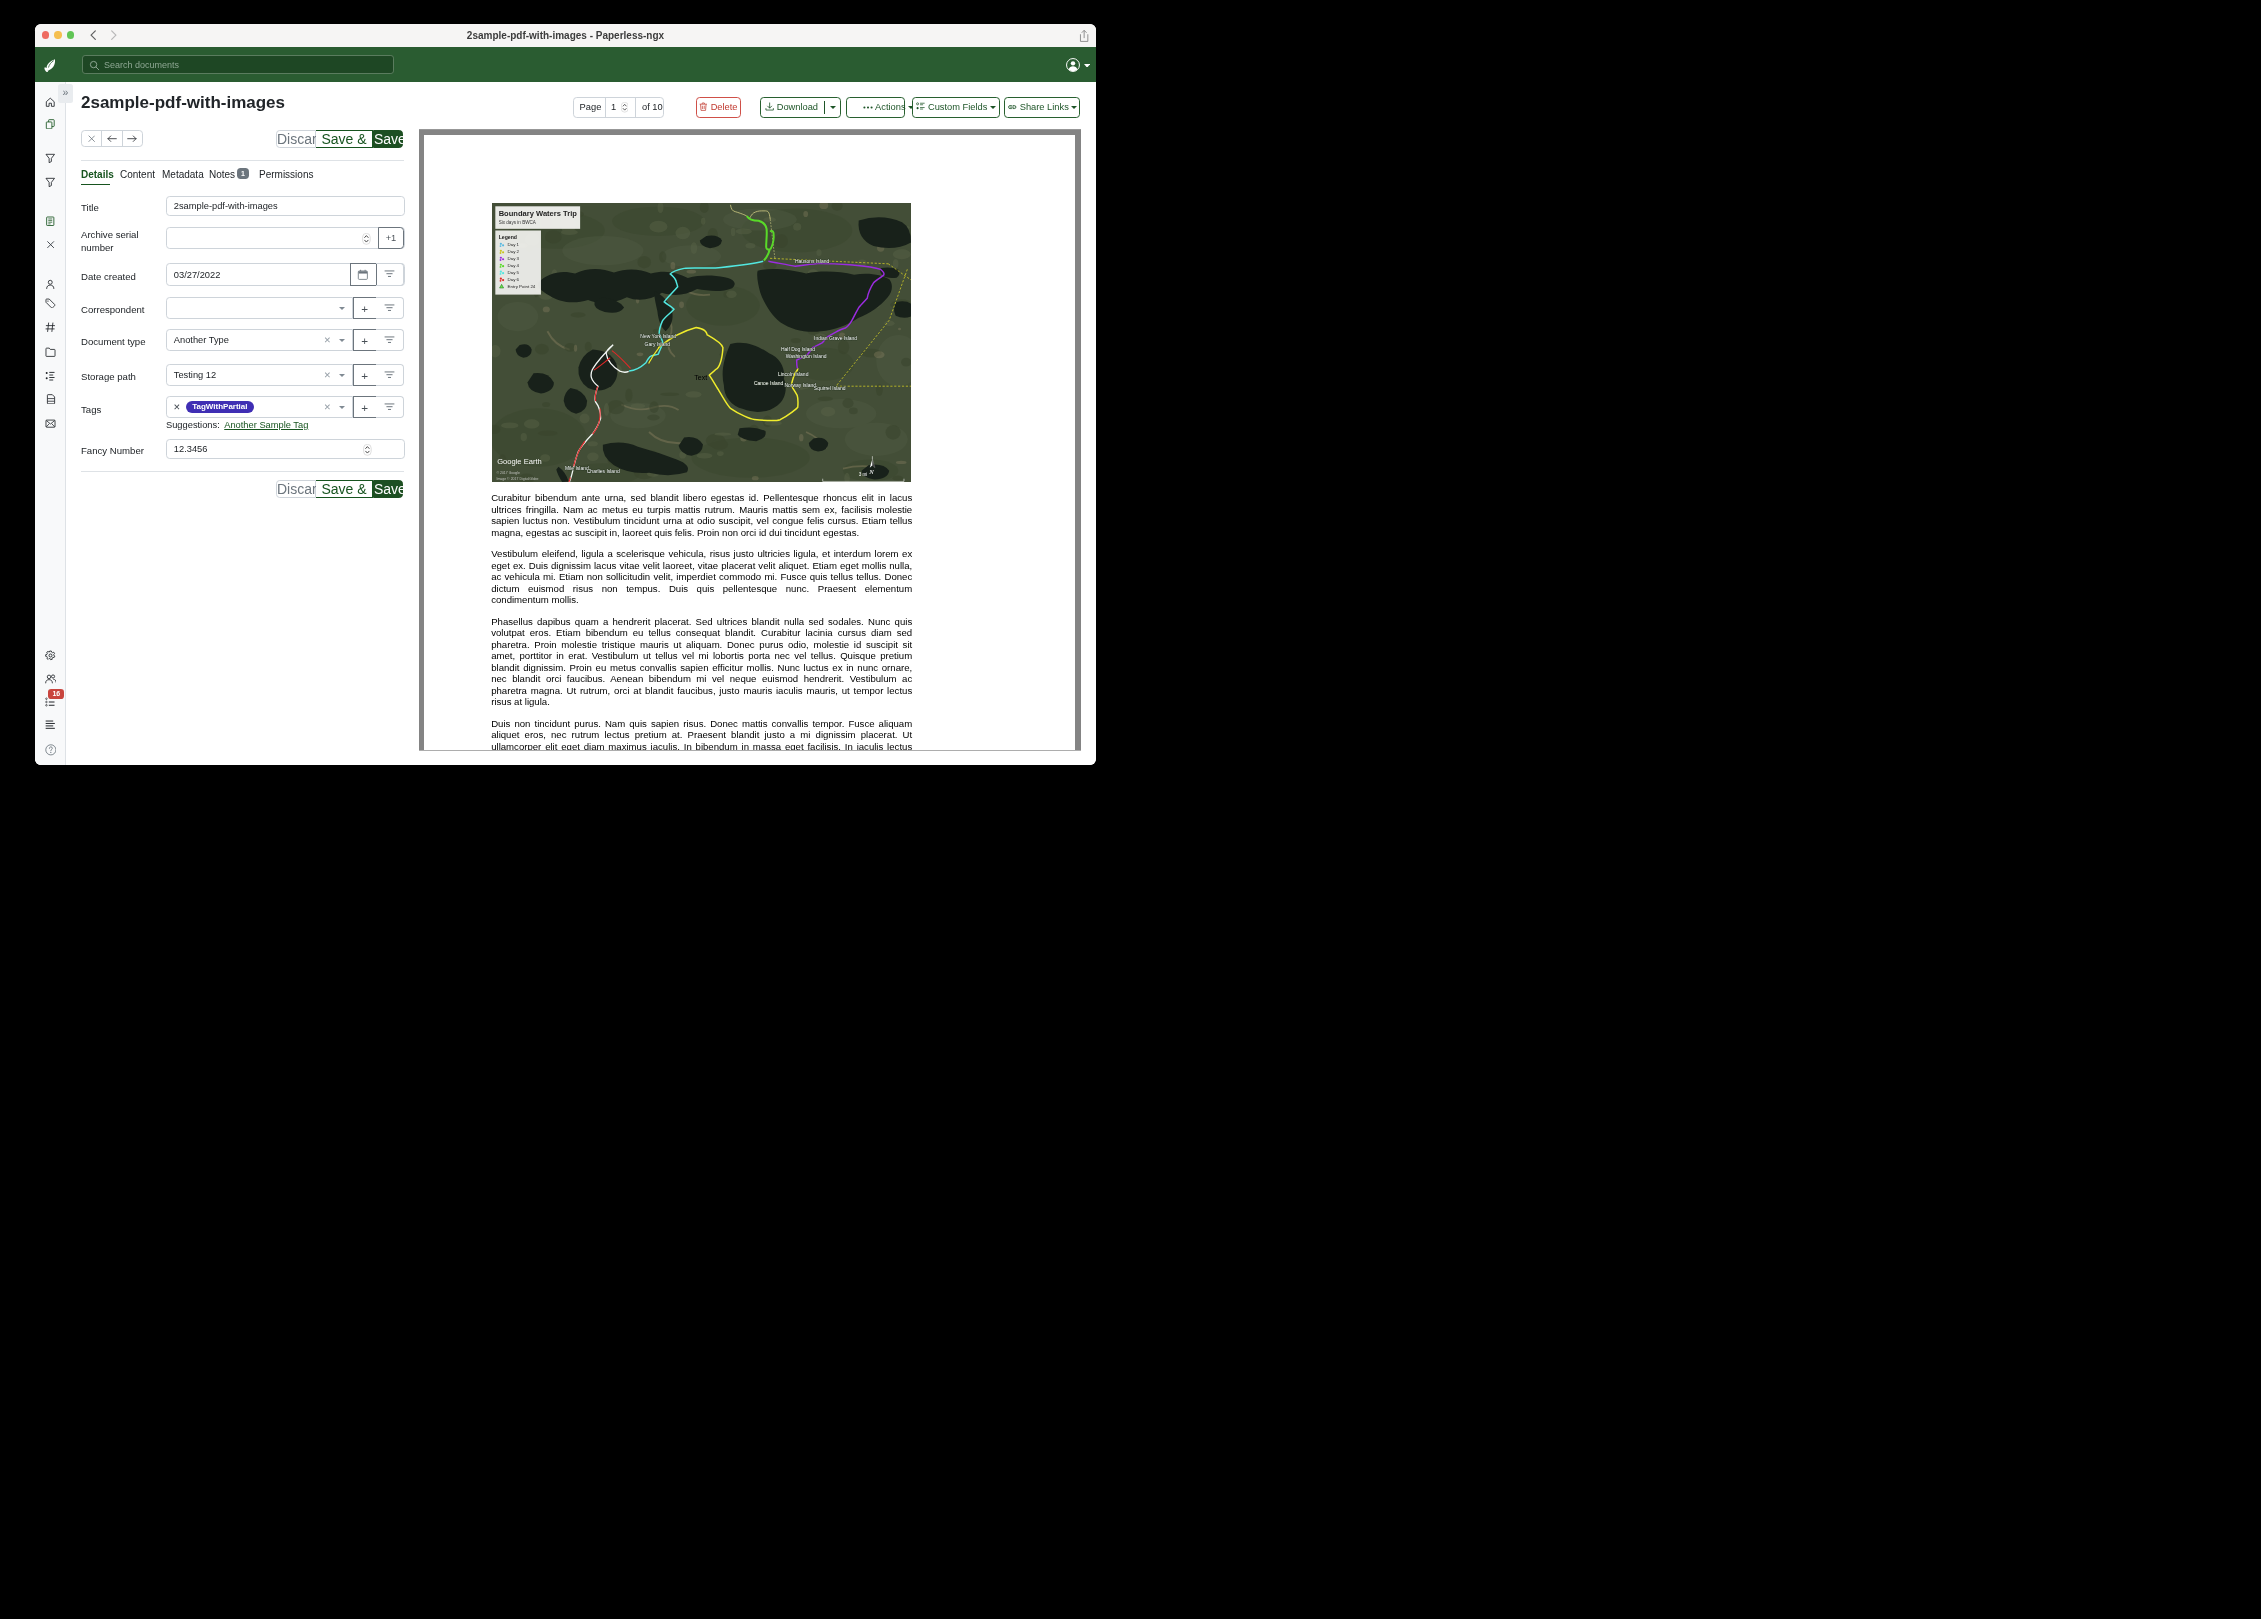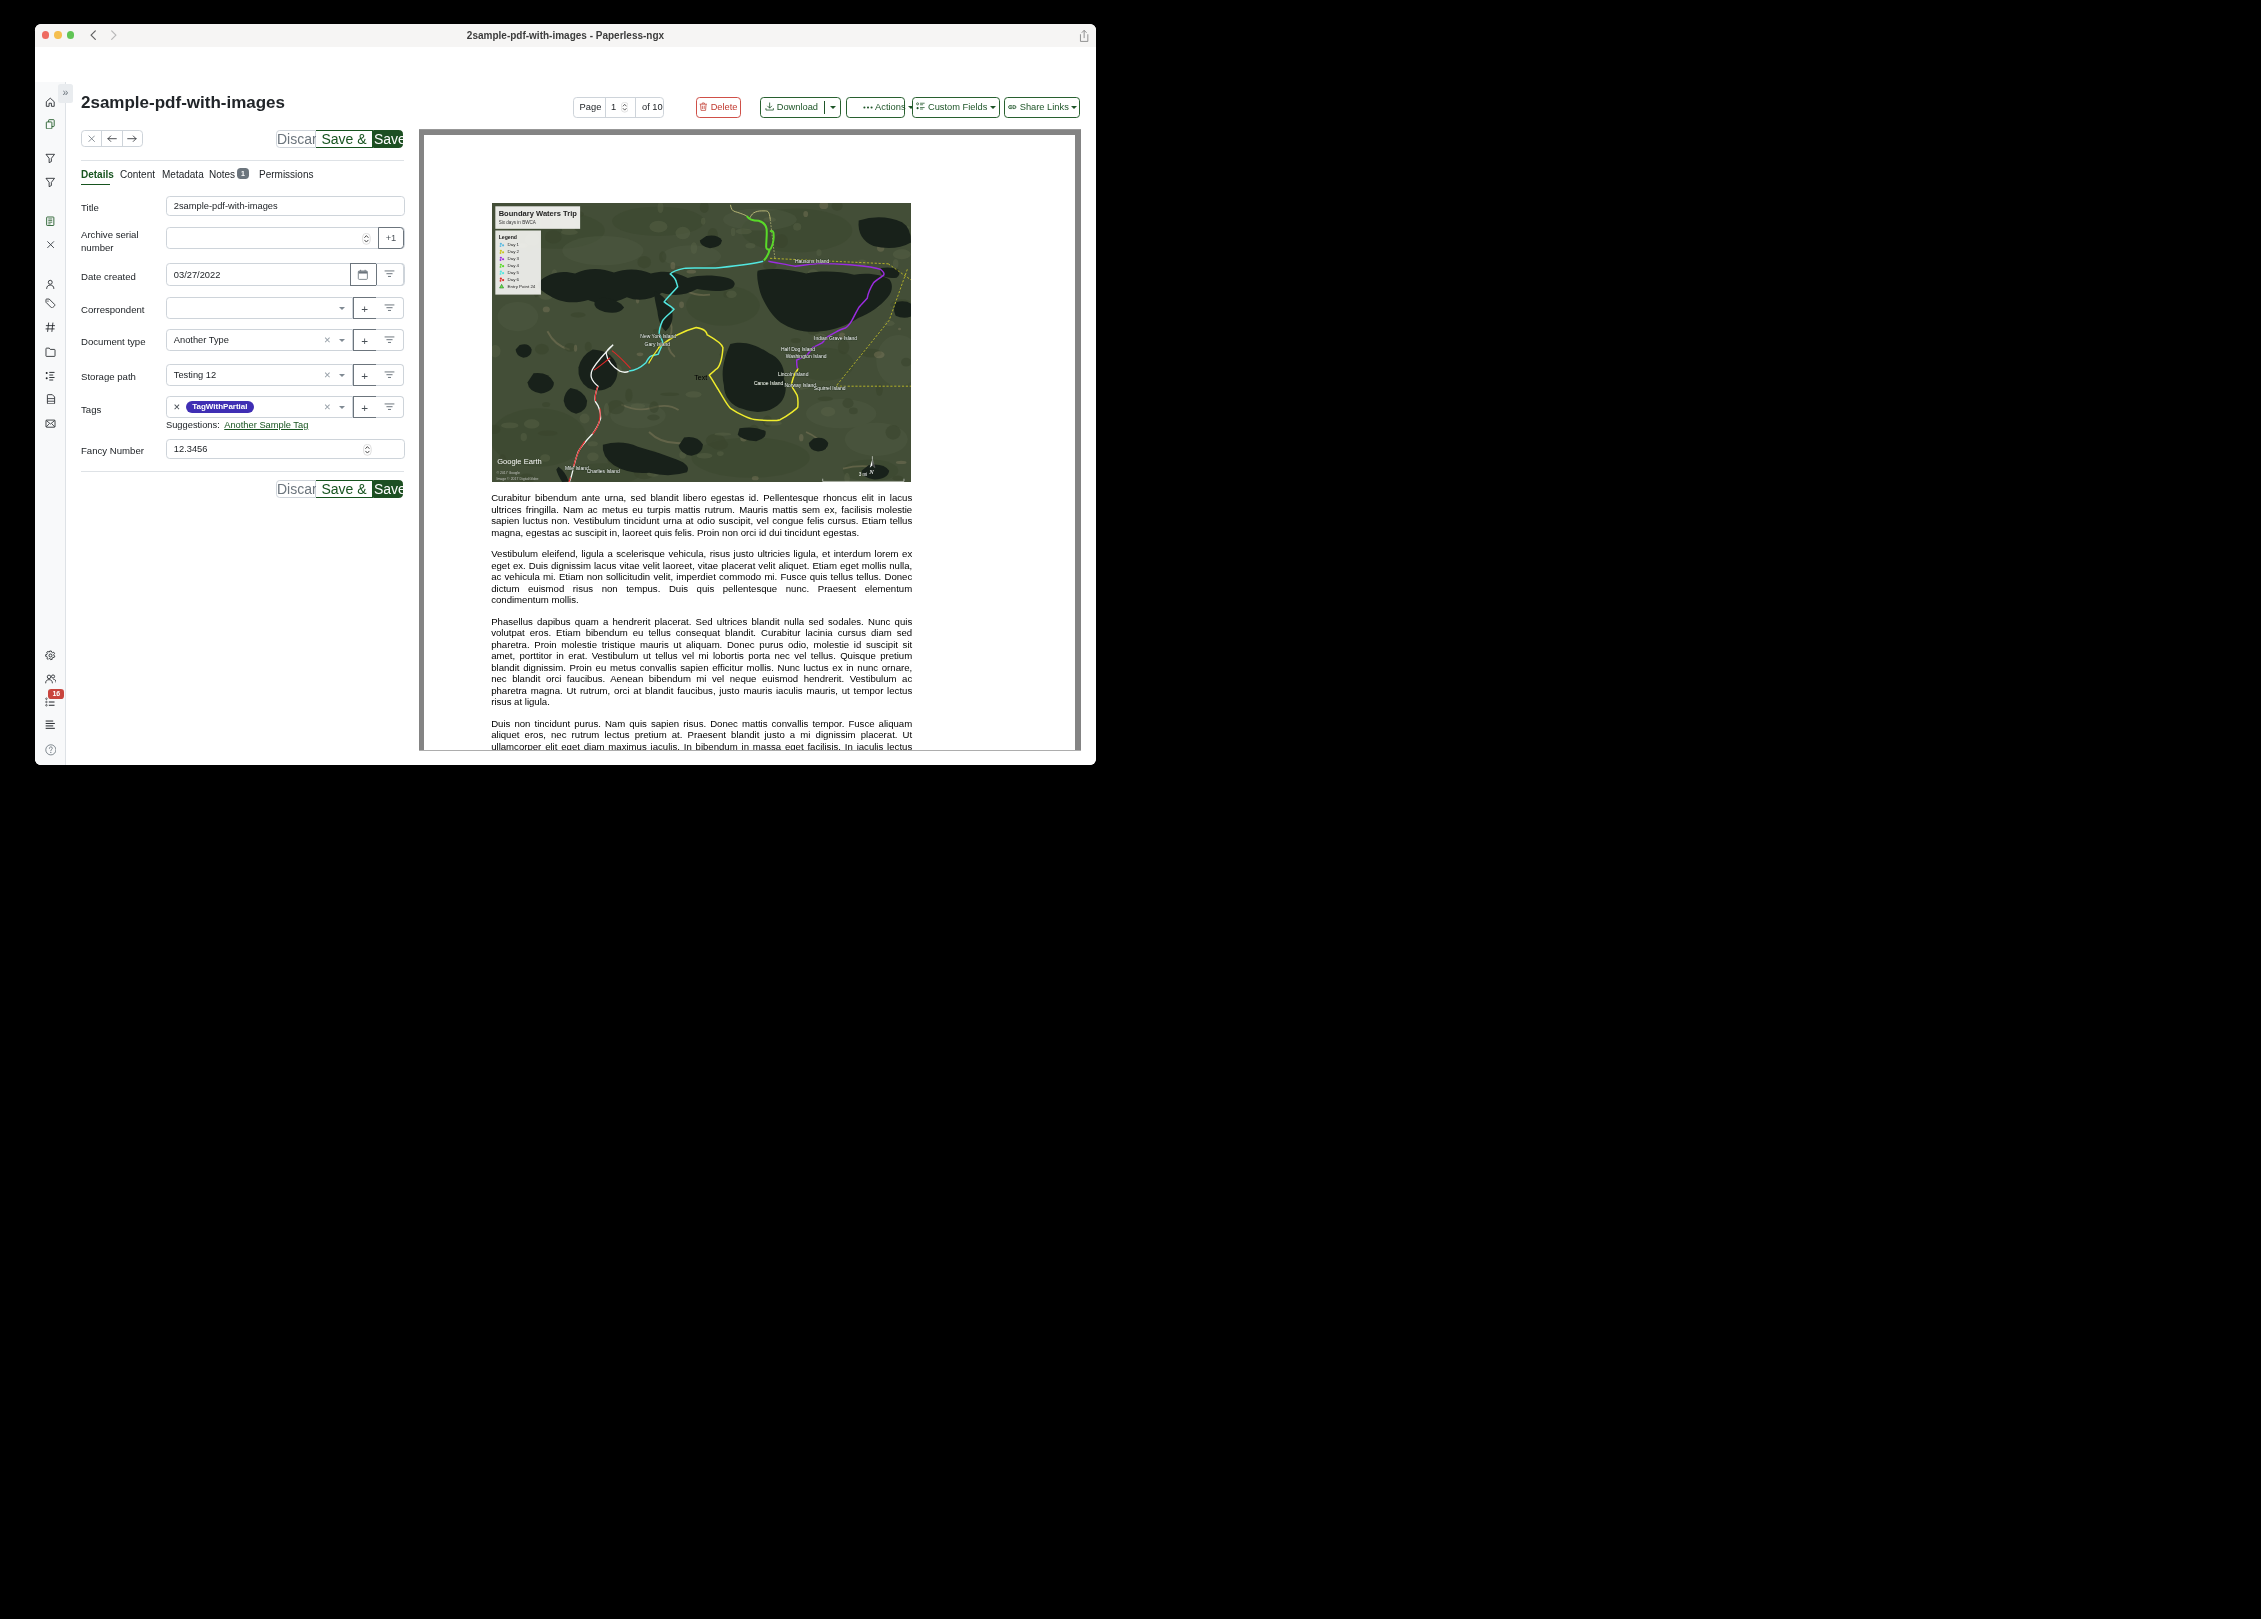--- a/index.html
+++ b/index.html
@@ -53,20 +53,42 @@
       </svg>
     <svg class="ic" style="position:absolute;left:73px;top:5.6px" width="11" height="12.3" viewBox="0 0 18 20">
         <path d="M6 3 L13 10 L6 17" stroke="#b9b9b9" stroke-width="2" fill="none" stroke-linecap="round" stroke-linejoin="round"></path>
       </svg>
     <svg class="ic" style="position:absolute;left:1043px;top:5px" width="12.3" height="15" viewBox="0 0 20 24">
         <g stroke="#8a8a8a" stroke-width="1.5" fill="none" stroke-linecap="round" stroke-linejoin="round">
           <path d="M4 9 L4 20 L16 20 L16 9"></path>
           <path d="M10 14 L10 2.5"></path>
           <path d="M6.5 5.5 L10 2 L13.5 5.5"></path>
         </g>
+      </svg>
+  </div>
+  <div class="header">
+    <svg class="ic" style="position:absolute;left:8.6px;top:11.7px" width="11.7" height="13.6" viewBox="0 0 19 22">
+      <path d="M18,0.5 C 11.5,2.8 6.6,6.7 5,10.6 C 3.8,13.6 4.6,16.6 6.8,18.2 C 10.5,17.2 13.9,14.8 15.9,11.2 C 17.6,8 18.3,4.2 18,0.5 Z" fill="#fff"></path>
+      <path d="M15.8,2.6 C 11.2,5.6 8.4,9.3 7.3,13.8" stroke="#2a5c31" stroke-width="1.3" fill="none"></path>
+      <path d="M0.8,13.8 C 3.1,13.2 5.2,14.1 6.1,16 C 6.9,17.9 6.2,20.1 4.7,21.2 C 2.9,20.2 1.6,18.5 1,16.6 C 0.7,15.6 0.7,14.7 0.8,13.8 Z" fill="#fff"></path>
+      <path d="M8.3,15.6 C 7.3,17.9 6.2,20.1 4.7,21.9" stroke="#fff" stroke-width="1.2" fill="none" stroke-linecap="round"></path>
+    </svg>
+    <div class="search"><span style="margin-left:21px">Search documents</span>
+      <svg class="ic" style="position:absolute;left:5.6px;top:3.7px" width="11" height="11" viewBox="0 0 18 18">
+          <circle cx="7.5" cy="7.5" r="5.2" stroke="#8ea793" stroke-width="1.6" fill="none"></circle>
+          <path d="M11.5 11.5 L16 16" stroke="#8ea793" stroke-width="1.6" stroke-linecap="round"></path>
+        </svg>
+    </div>
+    <svg class="ic" style="position:absolute;left:1031px;top:10.8px" width="14" height="14" viewBox="0 0 23 23">
+      <circle cx="11.5" cy="11.5" r="10.6" fill="none" stroke="#fff" stroke-width="1.6"></circle>
+      <circle cx="11.5" cy="8.8" r="3.6" fill="#fff"></circle>
+      <path d="M4.3 18.8 C 5.5 14.8, 8.2 13.4, 11.5 13.4 C 14.8 13.4, 17.5 14.8, 18.7 18.8 A 10.6 10.6 0 0 1 4.3 18.8 Z" fill="#fff"></path>
+    </svg>
+    <svg class="ic" style="position:absolute;left:1049px;top:16.7px" width="6.2" height="3.7" viewBox="0 0 10 6">
+        <path d="M0 0 L10 0 L5 6 Z" fill="#fff"></path>
       </svg>
   </div>
   <div class="main">
     <div class="sidebar" id="sidebar">
       <div class="sicon" style="top:14px"><svg class="ic" width="10.5" height="10.5" viewBox="0 0 16 16">
             <path d="M2 7.2 L8 1.8 L14 7.2 L14 14.2 L9.8 14.2 L9.8 9.5 L6.2 9.5 L6.2 14.2 L2 14.2 Z" stroke="#212529" stroke-width="1.3" fill="none" stroke-linejoin="round"></path>
           </svg></div>
       <div class="sicon" style="top:36px"><svg class="ic" width="10.5" height="10.5" viewBox="0 0 16 16">
             <path d="M5.5 4.5 L5.5 2 A1 1 0 0 1 6.5 1 L13 1 A1 1 0 0 1 14 2 L14 10.5 A1 1 0 0 1 13 11.5 L10.5 11.5" stroke="#17541f" stroke-width="1.3" fill="none"></path>
             <rect x="2" y="4.5" width="8.5" height="10.5" rx="1" stroke="#17541f" stroke-width="1.3" fill="none"></rect>

